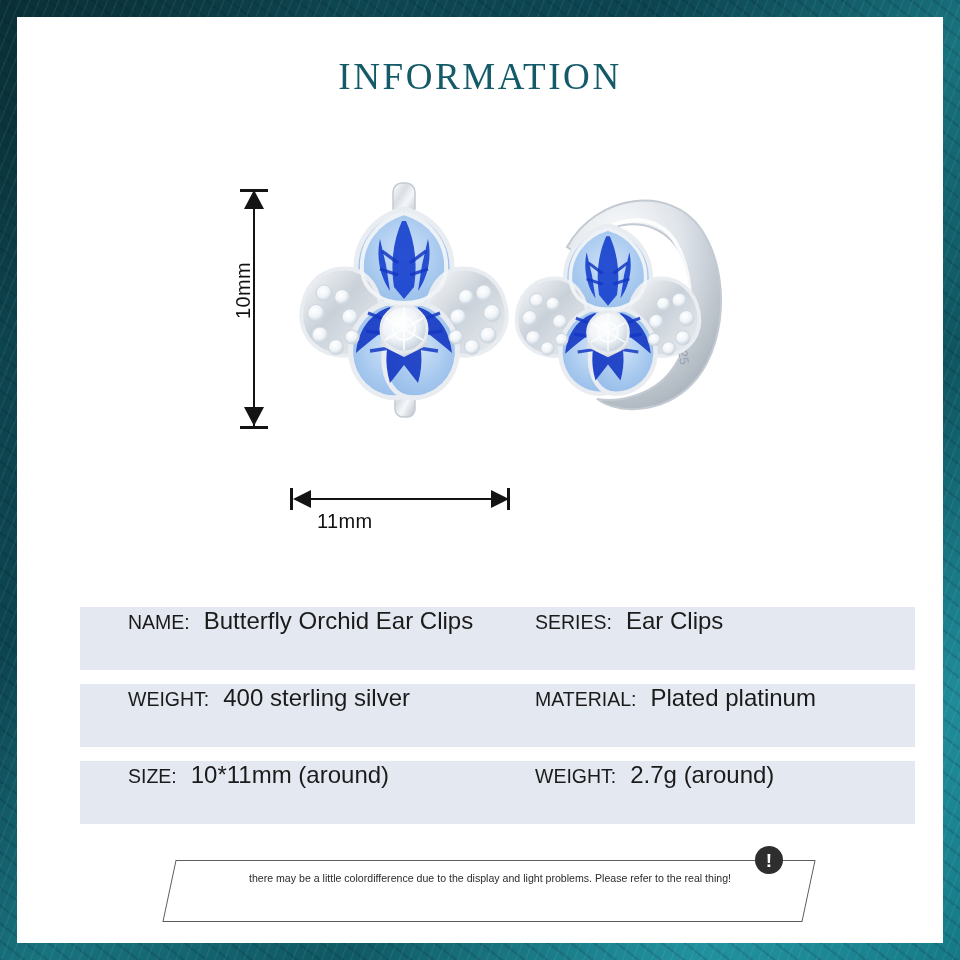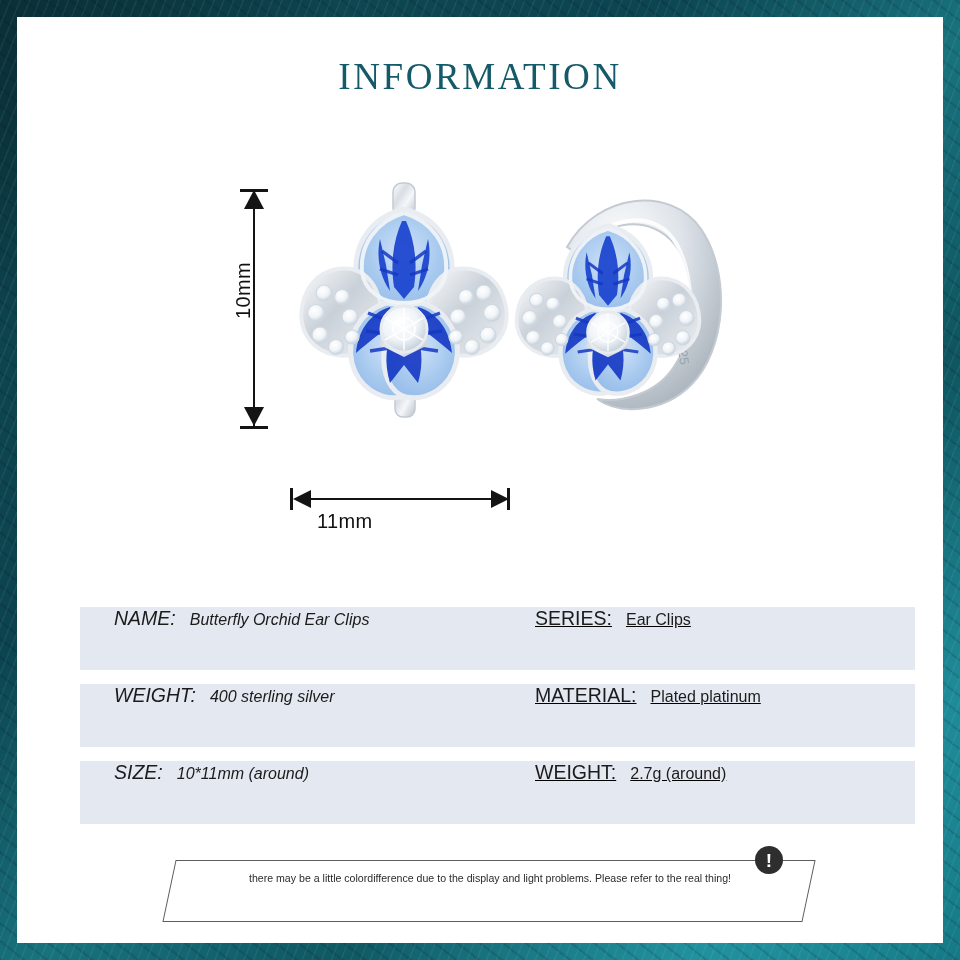--- a/index.html
+++ b/index.html
@@ -190,29 +190,29 @@
     align-items: center;
     height: 63px;
     background: #e4e9f1;
     margin-bottom: 14px;
   }
   .spec-cell {
     display: flex;
     align-items: baseline;
     height: 100%;
   }
-  .spec-cell.left  { width: 455px; padding-left: 34px; box-sizing: border-box; font-style: italic; }
-  .spec-cell.right { flex: 1; padding-left: 0; text-decoration: underline; }
+  .spec-cell.left  { width: 455px; padding-left: 48px; box-sizing: border-box; }
+  .spec-cell.right { flex: 1; padding-left: 0; }
   .spec-label {
     font-size: 19.5px;
     color: #1b1b1b;
     white-space: nowrap;
   }
   .spec-value {
-    font-size: 16px;
+    font-size: 24px;
     color: #1b1b1b;
     margin-left: 14px;
     white-space: nowrap;
     text-align: center;
   }
 
   
   .note-wrap {
     position: absolute;
     left: 152px;

